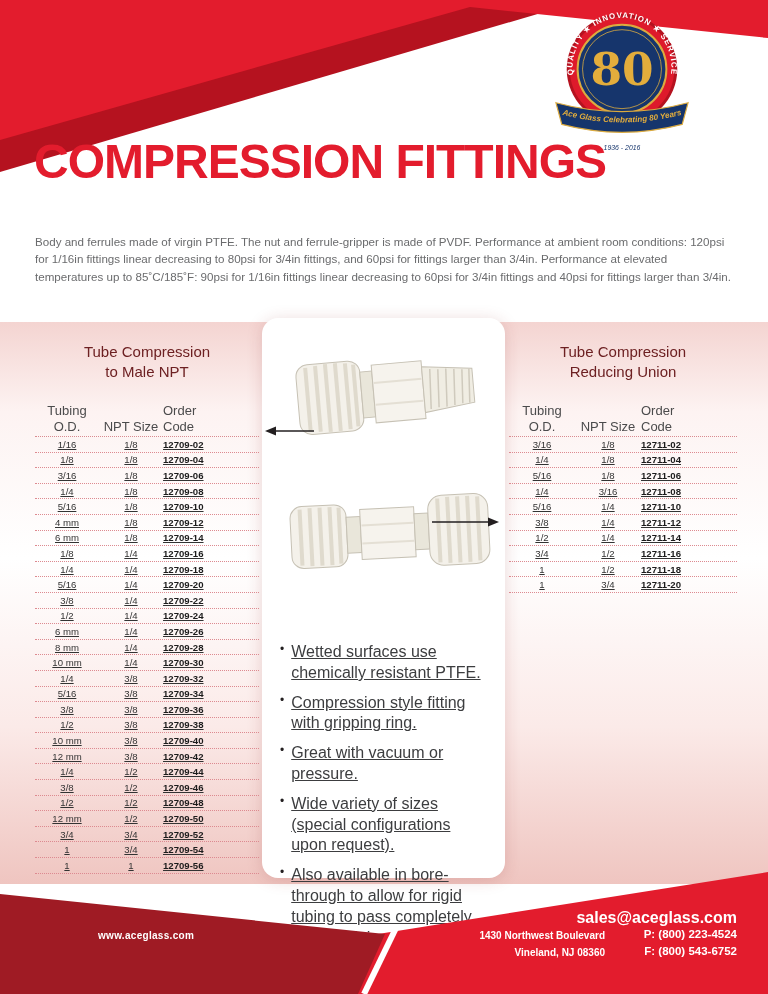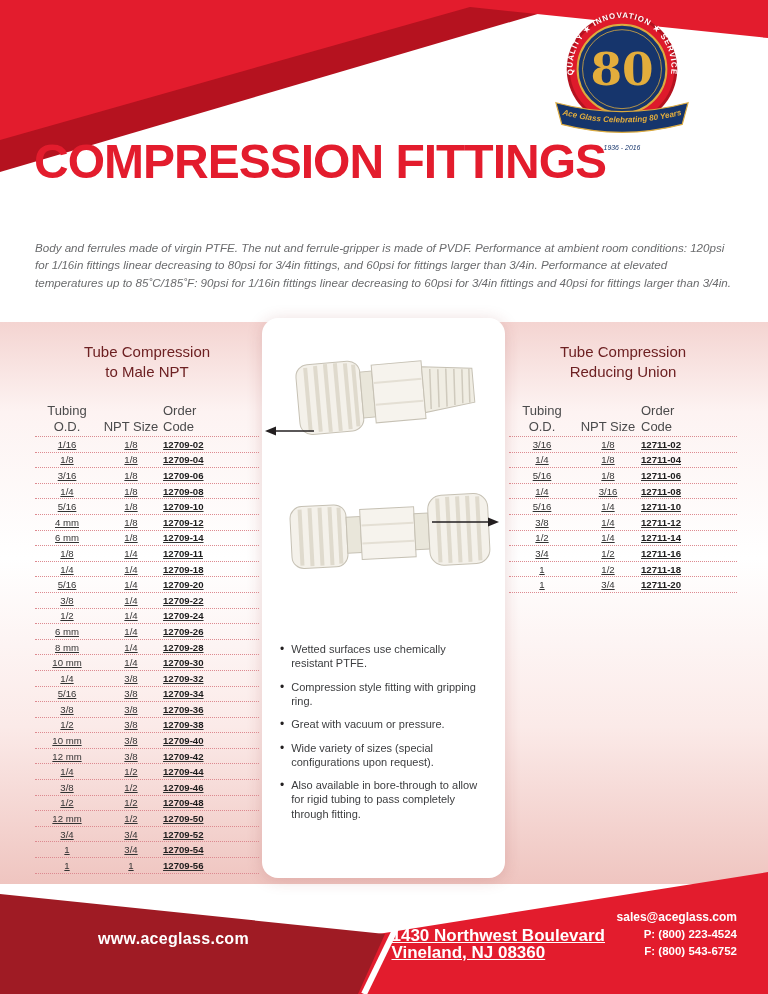--- a/index.html
+++ b/index.html
@@ -18,22 +18,22 @@
   .title {
     position:absolute; left:34px; top:138px; width:700px;
     font-size:48px; font-weight:bold; letter-spacing:-1px;
     color:#e31c2d; line-height:1;
   }
   .subtitle {
     position:absolute; left:35px; top:194px;
     font-size:21px; font-weight:bold; color:#231f20;
   }
   .desc {
-    position:absolute; left:35px; top:239px; width:702px;
-    font-size:11.6px; line-height:1.5; color:#6a6b6d;font-style:italic;
+    position:absolute; left:35px; top:233px; width:702px;
+    font-size:11.6px; line-height:1.5; color:#6a6b6d;
   }
 
   
   .band {
     position:absolute; left:0; top:322px; width:768px; height:562px;
     background:linear-gradient(180deg,#f4d4d1 0%, #fdf3f2 16%, #ffffff 42%, #fbeae8 72%, #efc5c0 100%);
   }
 
   
   .card {
@@ -42,21 +42,21 @@
     box-shadow:0 2px 16px rgba(140,40,40,0.18);
   }
   .fit1 { position:absolute; left:288px; top:340px; }
   .fit2 { position:absolute; left:283px; top:468px; }
   .arrow-left  { position:absolute; left:264px; top:425px; }
   .arrow-right { position:absolute; left:430px; top:516px; }
 
   .features { position:absolute; left:280px; top:642px; width:208px; }
   .feature { display:flex; gap:7px; margin-bottom:9px; }
   .feature .bullet { font-size:12px; line-height:1.2; color:#231f20; }
-  .feature .ftext { font-size:11px; line-height:1.3; color:#3c3d3f; }
+  .feature .ftext { font-size:16px; line-height:1.3; color:#3c3d3f;text-decoration:underline; }
 
   
   .tbl { position:absolute; top:342px; }
   .tbl-left  { left:35px;  width:224px; }
   .tbl-right { left:509px; width:228px; }
   .tbl-title {
     text-align:center; font-size:15px; font-weight:normal; color:#6d2022;
     white-space:pre-line; line-height:1.3; margin-bottom:22px;
   }
   .thead, .trow { display:grid; }
@@ -73,31 +73,31 @@
     font-size:9.6px; color:#333333;text-decoration:underline;
   }
   .tc.c0, .tc.c1 { text-align:center; }
   .tc.c2 { text-align:left; padding-right:15px; }
   .trow .tc.c2 { font-weight:bold; color:#1b1b1b; }
 
   
   .footer-art { position:absolute; left:0; bottom:0; }
   .footer-web {
     position:absolute; left:98px; top:930px;
-    font-size:16px; font-weight:bold; color:#ffffff; letter-spacing:0.3px;
+    font-size:10px; font-weight:bold; color:#ffffff; letter-spacing:0.3px;
   }
   .footer-address {
-    position:absolute; right:163px; top:927px; text-align:left;
-    font-size:17px; font-weight:bold; color:#ffffff; line-height:17px;text-decoration:underline;
+    position:absolute; right:163px; top:927px; text-align:right;
+    font-size:10px; font-weight:bold; color:#ffffff; line-height:17px;
   }
   .footer-contact {
     position:absolute; right:31px; top:909px; text-align:right;
     font-size:11.5px; font-weight:bold; color:#ffffff; line-height:17px;
   }
-  .footer-contact .email { font-size:12px; }
+  .footer-contact .email { font-size:16px; }
 </style>
 </head>
 <body>
 
 <div class="page">
 
   <svg class="top-art" width="768" height="200" viewBox="0 0 768 200">
     <polygon points="0,128 470,0 585,0 0,172" fill="#b5121f"></polygon>
     <polygon points="0,0 768,0 768,38 470,7 0,140" fill="#e31c2d"></polygon>
   </svg>
@@ -255,21 +255,21 @@
           <div class="tc c2">12709-12</div>
         </div>
         <div class="trow">
           <div class="tc c0">6 mm</div>
           <div class="tc c1">1/8</div>
           <div class="tc c2">12709-14</div>
         </div>
         <div class="trow">
           <div class="tc c0">1/8</div>
           <div class="tc c1">1/4</div>
-          <div class="tc c2">12709-11</div>
+          <div class="tc c2">12709-16</div>
         </div>
         <div class="trow">
           <div class="tc c0">1/4</div>
           <div class="tc c1">1/4</div>
           <div class="tc c2">12709-18</div>
         </div>
         <div class="trow">
           <div class="tc c0">5/16</div>
           <div class="tc c1">1/4</div>
           <div class="tc c2">12709-20</div>

